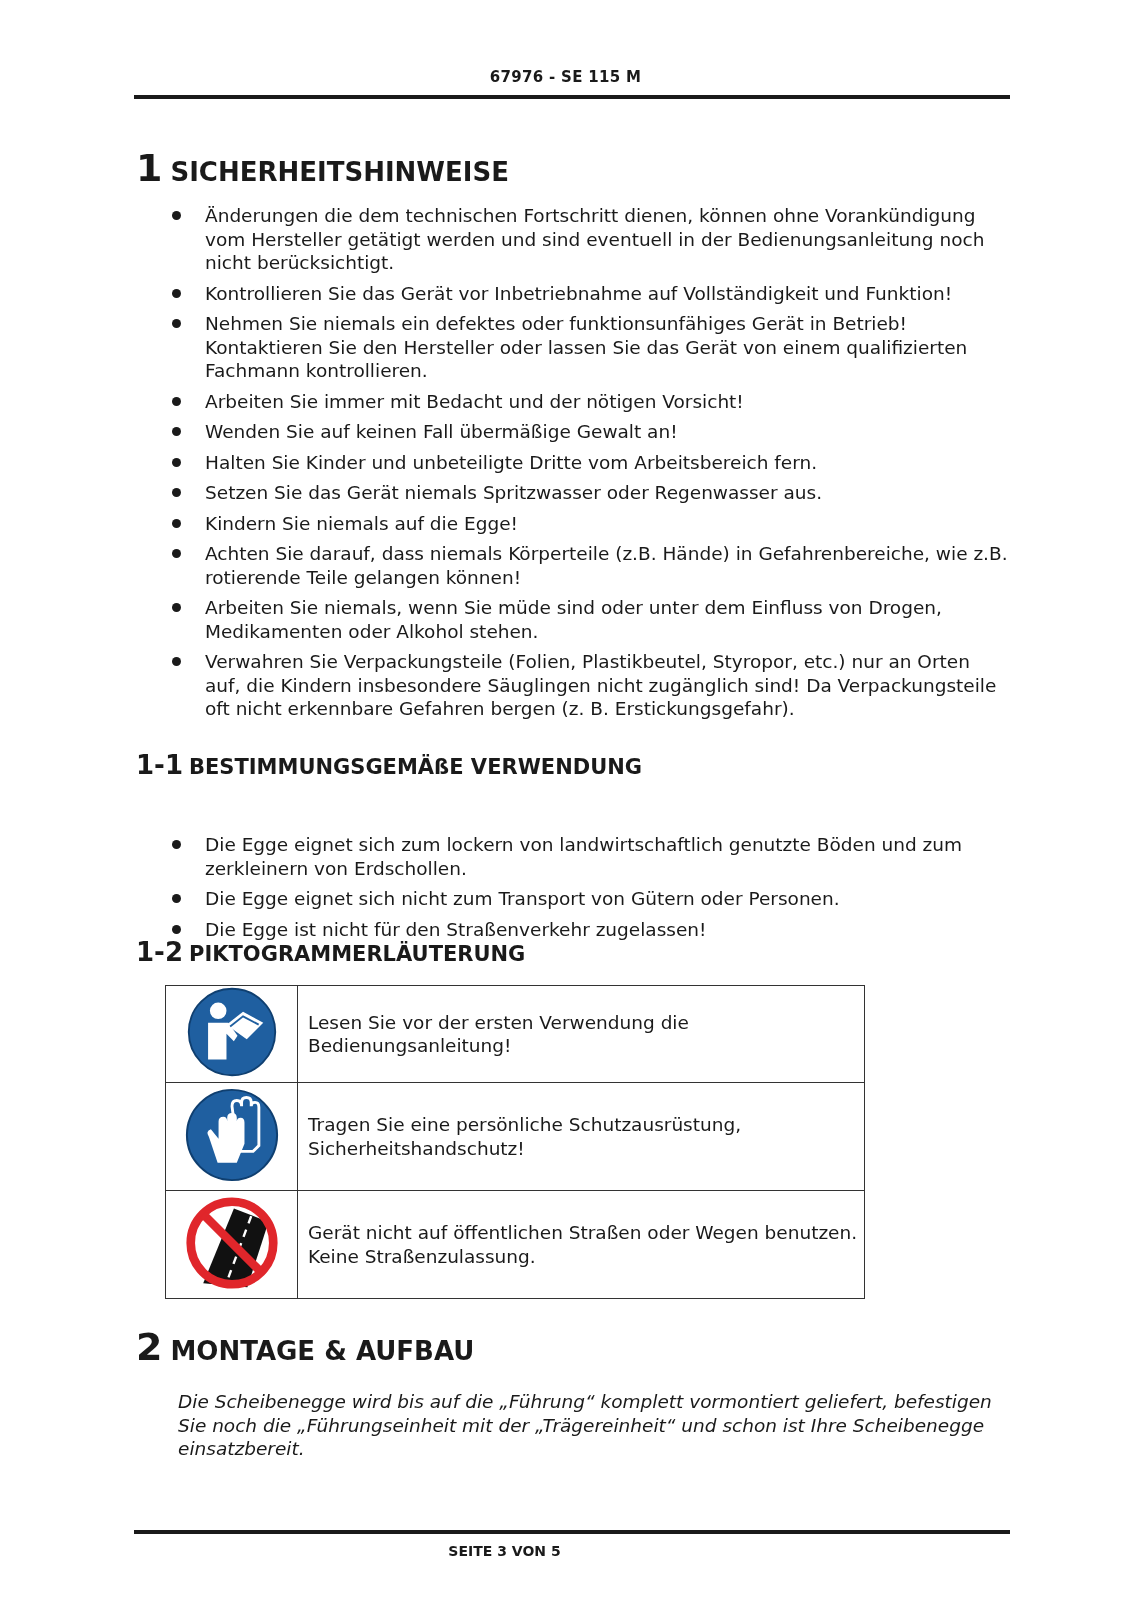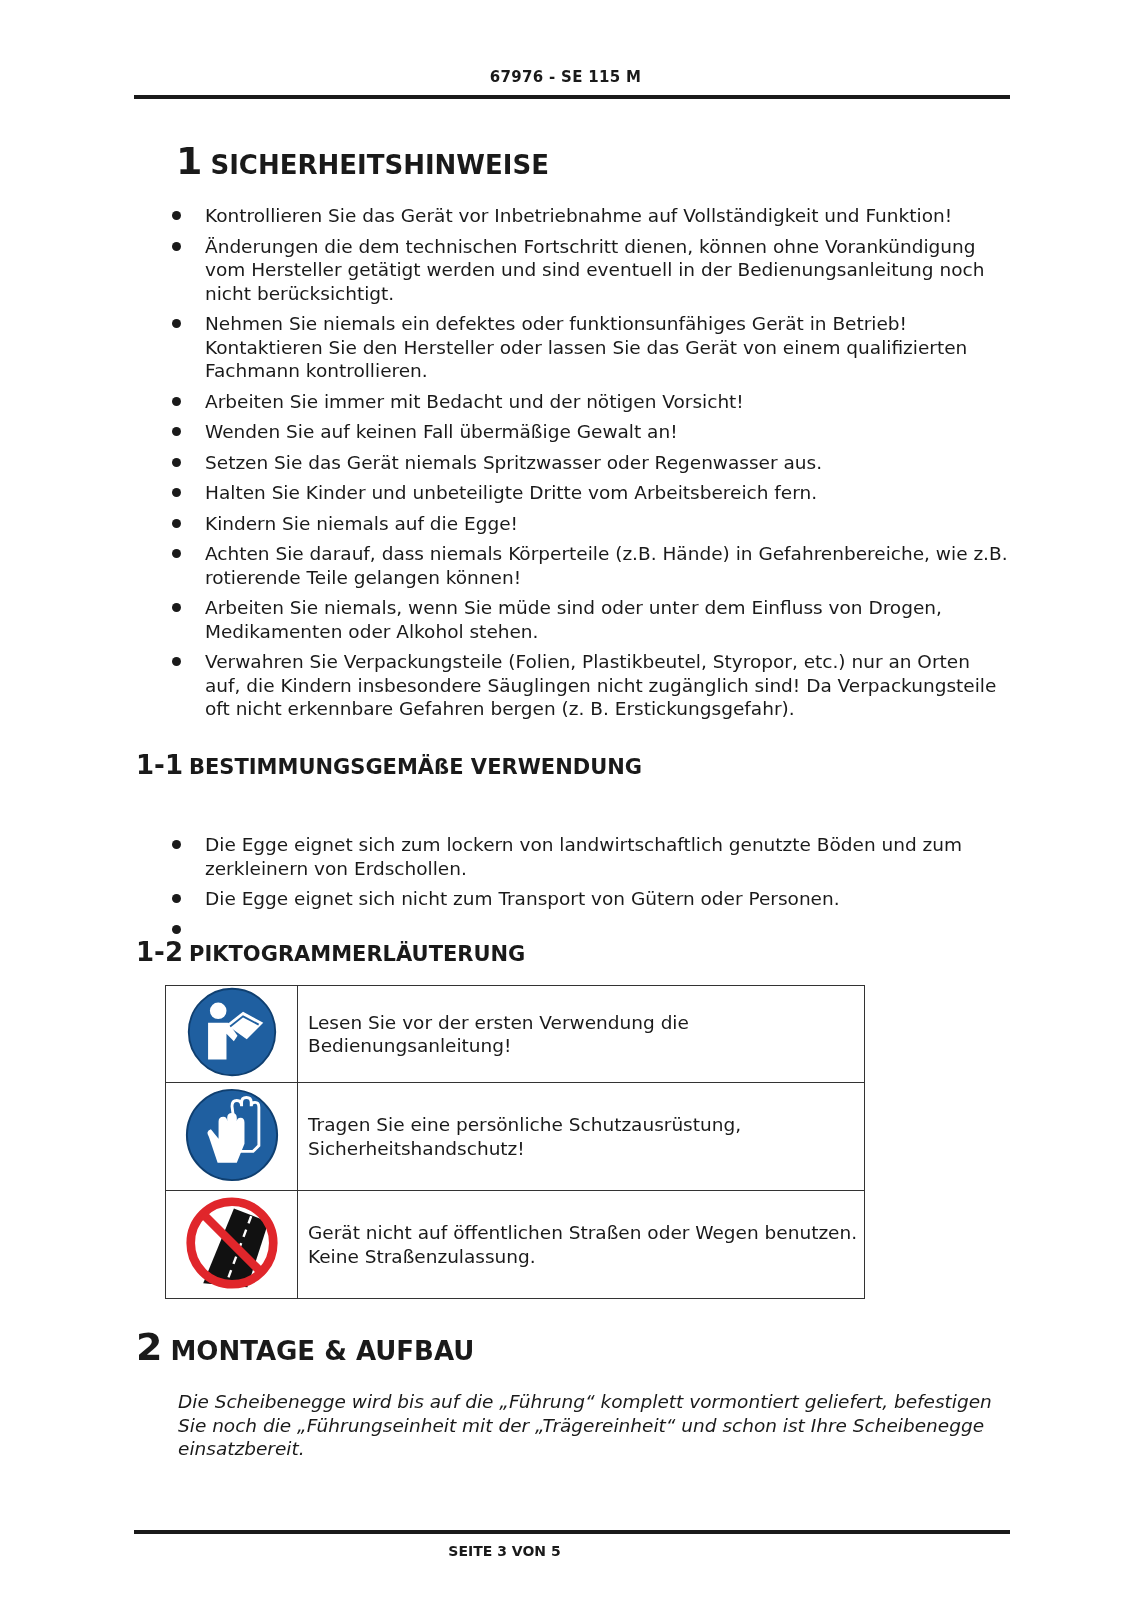--- a/index.html
+++ b/index.html
@@ -26,44 +26,44 @@
   table.picto td.icon-cell { width: 131px; text-align: center; padding: 0; }
   table.picto td.text-cell { padding-left: 10px; font-size: 18.5px; line-height: 23.5px; }
   .para { position: absolute; left: 178px; top: 1390px; width: 830px; font-size: 18.5px; line-height: 23.5px; font-style: italic; }
 </style>
 </head>
 <body>
 
 <div class="header-title">67976 - SE 115 M</div>
 <div class="rule top"></div>
 
-<div class="h1" style="top:139px;margin-left:40px;">
+<div class="h1" style="top:146px;">
   <span class="num">1</span><span class="txt">SICHERHEITSHINWEISE</span>
 </div>
 <ul class="bullets" style="top:204px;">
+  <li><span class="dot"></span><span>Änderungen die dem technischen Fortschritt dienen, können ohne Vorankündigung vom Hersteller getätigt werden und sind eventuell in der Bedienungsanleitung noch nicht berücksichtigt.</span></li>
   <li><span class="dot"></span><span>Kontrollieren Sie das Gerät vor Inbetriebnahme auf Vollständigkeit und Funktion!</span></li>
-  <li><span class="dot"></span><span>Änderungen die dem technischen Fortschritt dienen, können ohne Vorankündigung vom Hersteller getätigt werden und sind eventuell in der Bedienungsanleitung noch nicht berücksichtigt.</span></li>
   <li><span class="dot"></span><span>Nehmen Sie niemals ein defektes oder funktionsunfähiges Gerät in Betrieb! Kontaktieren Sie den Hersteller oder lassen Sie das Gerät von einem qualifizierten Fachmann kontrollieren.</span></li>
   <li><span class="dot"></span><span>Arbeiten Sie immer mit Bedacht und der nötigen Vorsicht!</span></li>
   <li><span class="dot"></span><span>Wenden Sie auf keinen Fall übermäßige Gewalt an!</span></li>
+  <li><span class="dot"></span><span>Halten Sie Kinder und unbeteiligte Dritte vom Arbeitsbereich fern.</span></li>
   <li><span class="dot"></span><span>Setzen Sie das Gerät niemals Spritzwasser oder Regenwasser aus.</span></li>
-  <li><span class="dot"></span><span>Halten Sie Kinder und unbeteiligte Dritte vom Arbeitsbereich fern.</span></li>
   <li><span class="dot"></span><span>Kindern Sie niemals auf die Egge!</span></li>
   <li><span class="dot"></span><span>Achten Sie darauf, dass niemals Körperteile (z.B. Hände) in Gefahrenbereiche, wie z.B. rotierende Teile gelangen können!</span></li>
   <li><span class="dot"></span><span>Arbeiten Sie niemals, wenn Sie müde sind oder unter dem Einfluss von Drogen, Medikamenten oder Alkohol stehen.</span></li>
   <li><span class="dot"></span><span>Verwahren Sie Verpackungsteile (Folien, Plastikbeutel, Styropor, etc.) nur an Orten auf, die Kindern insbesondere Säuglingen nicht zugänglich sind! Da Verpackungsteile oft nicht erkennbare Gefahren bergen (z. B. Erstickungsgefahr).</span></li>
 </ul>
 
 <div class="h2" style="top:750px;">
   <span class="num">1-1</span><span class="txt">BESTIMMUNGSGEMÄßE VERWENDUNG</span>
 </div>
 <ul class="bullets" style="top:806px;margin-top:27px;">
   <li><span class="dot"></span><span>Die Egge eignet sich zum lockern von landwirtschaftlich genutzte Böden und zum zerkleinern von Erdschollen.</span></li>
   <li><span class="dot"></span><span>Die Egge eignet sich nicht zum Transport von Gütern oder Personen.</span></li>
-  <li><span class="dot"></span></li>
+  <li><span class="dot"></span><span>Die Egge ist nicht für den Straßenverkehr zugelassen!</span></li>
 </ul>
 
 <div class="h2" style="top:937px;">
   <span class="num">1-2</span><span class="txt">PIKTOGRAMMERLÄUTERUNG</span>
 </div>
 <table class="picto">
   <tbody>
       <tr style="height:96px;">
     <td class="icon-cell">
       <svg width="96" height="92" viewBox="0 0 100 100">

